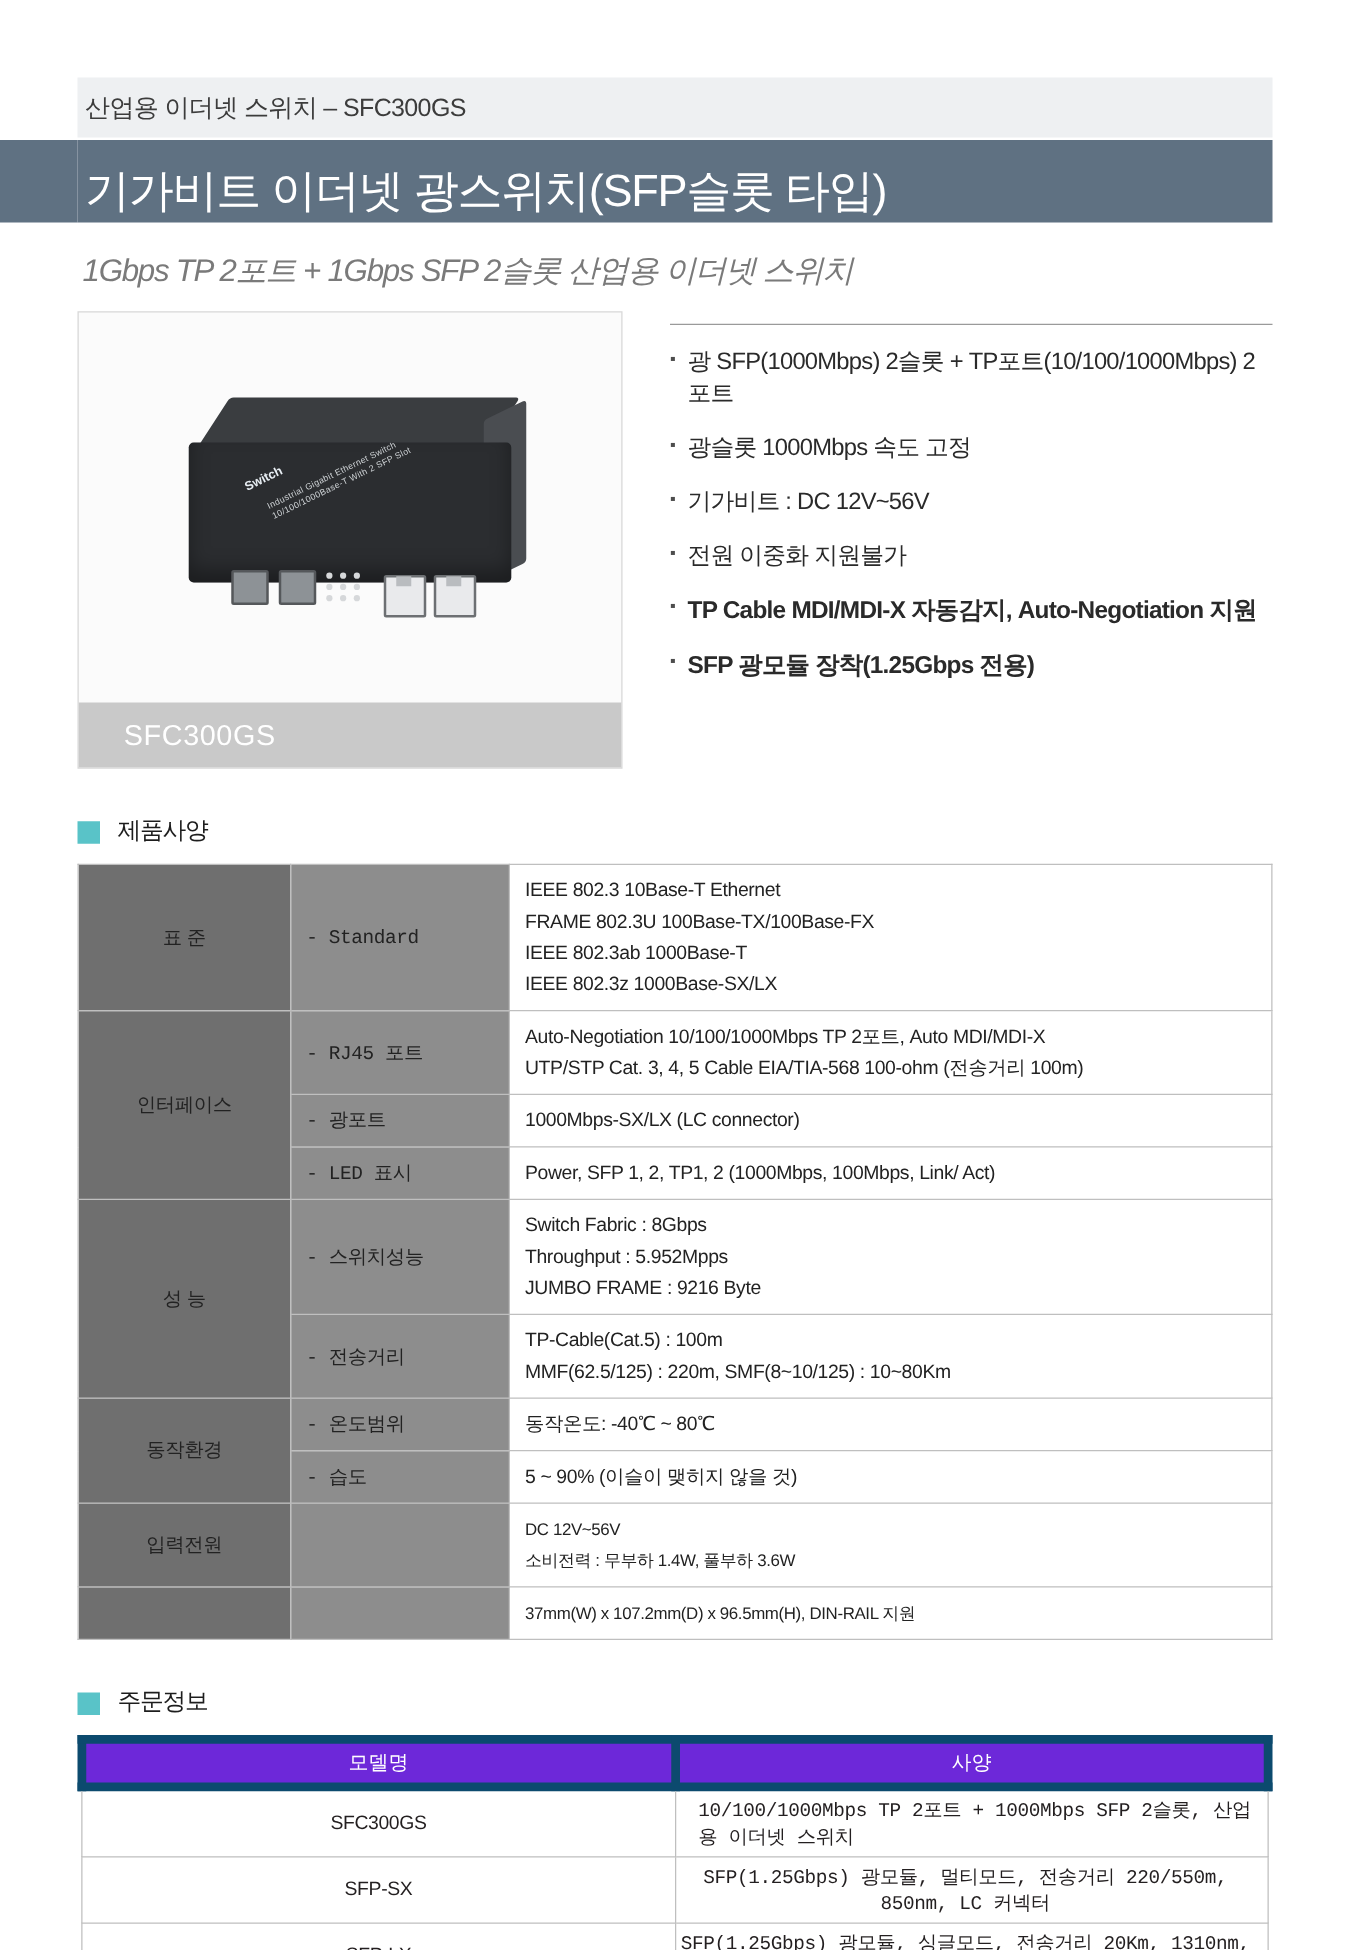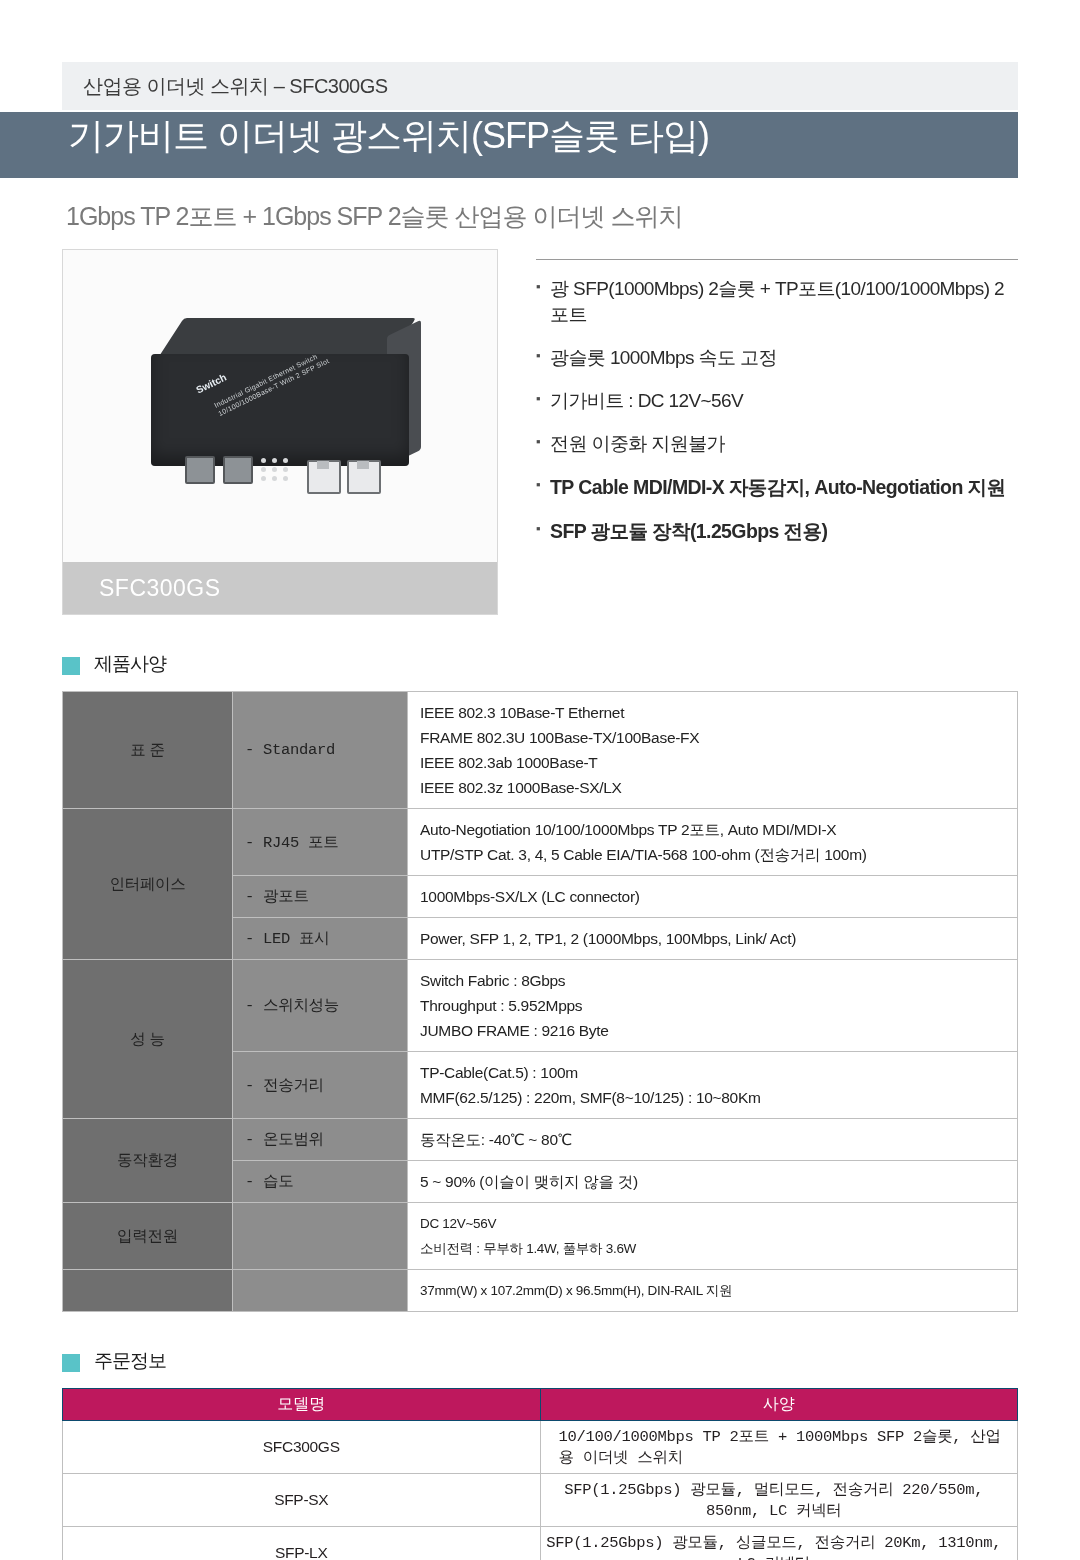--- a/index.html
+++ b/index.html
@@ -28,28 +28,28 @@
     margin-top: 62px;
     height: 48px;
     background: #eef0f2;
     display: flex;
     align-items: center;
   }
   .kicker-band .kicker {
     font-size: 20px;
     color: #3c3c3c;
     letter-spacing: -0.5px;
-    padding-left: 21px;
+    padding-left: 6px;
   }
   .title-band {
     position: relative;
     height: 66px;
     background: #5f7182;
     display: flex;
-    align-items: flex-start;
+    align-items: flex-end;
     margin-top: 2px;
   }
   .title-band::before {
     content: "";
     position: absolute;
     left: -62px;
     top: 0;
     bottom: 0;
     width: 62px;
     background: #5f7182;
@@ -59,20 +59,21 @@
     font-size: 36px;
     letter-spacing: -1px;
     padding-left: 6px;
   }
   .subtitle {
     margin-top: 22px;
     font-size: 25px;
     color: #7a7a7a;
     letter-spacing: -1px;
     padding-left: 4px;
+    font-style: italic;
   }
 
   
   .hero {
     margin-top: 16px;
     display: flex;
     align-items: flex-start;
   }
   .product-box {
     width: 436px;
@@ -289,26 +290,26 @@
   td.val .line { display: block; }
   td.val .sm { font-size: 13.5px; }
 
   
   table.order {
     width: 100%;
     border-collapse: collapse;
     table-layout: fixed;
   }
   table.order th {
-    background: #be185d;
+    background: #6d28d9;
     color: #ffffff;
     font-weight: normal;
     font-size: 16px;
     padding: 5px 0;
-    border: 1px solid #0c4a6e;
+    border: 7px solid #0c4a6e;
   }
   table.order td {
     border: 1px solid #bfbfbf;
     font-size: 15.5px;
     padding: 5px 10px;
     letter-spacing: -0.3px;
   }
   table.order td.model {
     text-align: center;
     width: 215px;

